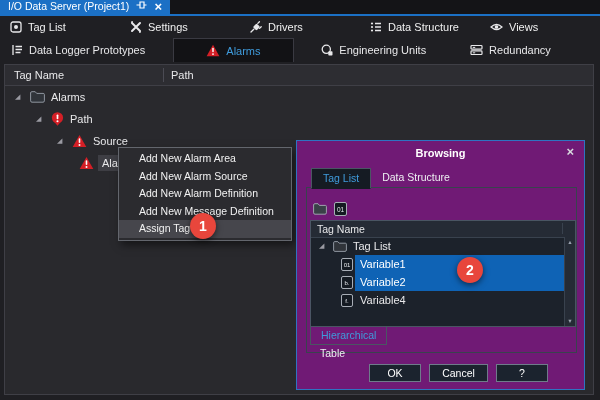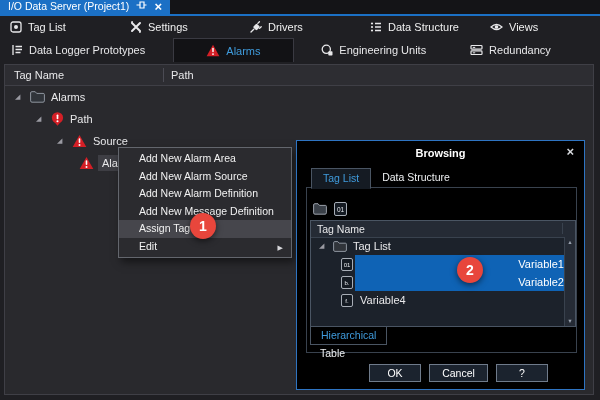--- a/index.html
+++ b/index.html
@@ -43,21 +43,21 @@
   .menu-item.highlight{background:#46464c;}
   .submenu-arrow{position:absolute;right:8px;top:1px;font-size:7px;color:#d8d8dc;}
 
   
   .badge{position:absolute;width:26px;height:26px;border-radius:50%;background:#e8463c;color:#fff;font-weight:bold;
          font-size:14px;display:flex;align-items:center;justify-content:center;box-shadow:0 2px 6px rgba(0,0,0,.55);z-index:20;}
   #badge1{left:190px;top:213px;}
   #badge2{left:457px;top:257px;}
 
   
-  .dialog{position:absolute;left:296px;top:140px;width:289px;height:250px;background:#000000;border:1px solid #2e74c2;
+  .dialog{position:absolute;left:296px;top:140px;width:289px;height:250px;background:#701a75;border:1px solid #2e74c2;
           box-sizing:border-box;z-index:10;}
   .dialog-title{position:absolute;top:6px;left:0;right:0;text-align:center;font-weight:bold;font-size:11px;color:#fff;}
   .dialog-close{position:absolute;top:3px;right:10px;font-size:13px;font-weight:bold;color:#d7dade;}
   .dlg-tabs{position:absolute;left:14px;top:27px;display:flex;z-index:2;}
   .dlg-tab{height:19px;line-height:19px;padding:0 11px;font-size:10.5px;color:#eef0f2;}
   .dlg-tab.active{color:#3f9bdc;background:#151b23;border:1px solid #4a5563;border-bottom:1px solid #151b23;}
   .group-box{position:absolute;left:9px;top:46px;width:271px;height:166px;border:1px solid #39424e;box-sizing:border-box;}
   .dlg-toolbar{position:absolute;left:16px;top:61px;display:flex;gap:7px;align-items:center;}
   .list{position:absolute;left:13px;top:79px;width:266px;height:107px;border:1px solid #4a5563;background:#1c222b;box-sizing:border-box;}
   .list-header{height:16px;background:#252b35;border-bottom:1px solid #39424e;display:flex;align-items:center;
@@ -66,21 +66,21 @@
   .list-scroll{position:absolute;right:0;top:16px;bottom:0;width:11px;background:#252b35;border-left:1px solid #39424e;
                display:flex;flex-direction:column;justify-content:space-between;align-items:center;padding:2px 0;
                font-size:5.5px;color:#9aa2ae;box-sizing:border-box;}
   .list-rows{position:absolute;left:0;top:16px;right:11px;bottom:0;overflow:hidden;}
   .list-row{height:18px;display:flex;align-items:center;}
   .lr-root{padding-left:8px;}
   .lr-var{padding-left:30px;}
   .type-box{width:12px;height:13px;border:1px solid #a7adb6;border-radius:2px;font-size:6px;line-height:12px;
             text-align:center;color:#e6e9ed;background:#141a22;box-sizing:border-box;}
   .var-label{flex:1;height:18px;line-height:18px;padding-left:5px;margin-left:2px;}
-  .var-label.selected{background:#0f63b5;color:#fff;text-align:right;}
+  .var-label.selected{background:#0f63b5;color:#fff;}
   .view-tabs{position:absolute;left:13px;top:186px;display:flex;flex-direction:column;}
   .view-tab{height:17px;line-height:17px;padding:0 10px;font-size:10.5px;color:#eef0f2;}
   .view-tab.active{color:#3f9bdc;border:1px solid #4a5563;border-top:none;}
   .dlg-buttons{position:absolute;left:72px;top:223px;display:flex;gap:8px;}
   .dlg-btn{height:18px;background:#1b232e;border:1px solid #6f7b8b;color:#fff;font-size:10.5px;
            display:flex;align-items:center;justify-content:center;box-sizing:border-box;}
   .btn-ok{width:52px;} .btn-cancel{width:59px;} .btn-help{width:52px;}
 </style>
 </head>
 <body>
@@ -252,24 +252,20 @@
       <span class="node-label sel">Alarm</span>
     </div>
   </div>
 
   <div class="context-menu">
     <div class="menu-item">Add New Alarm Area</div>
     <div class="menu-item">Add New Alarm Source</div>
     <div class="menu-item">Add New Alarm Definition</div>
     <div class="menu-item">Add New Message Definition</div>
     <div class="menu-item highlight">Assign Tag</div>
-    <div class="menu-item">
-      <span>Edit</span>
-      <span class="submenu-arrow">▶</span>
-    </div>
   </div>
 
   <div class="badge" id="badge1">1</div>
   <div class="badge" id="badge2">2</div>
 
   <div class="dialog">
     <div class="dialog-title">Browsing</div>
     <div class="dialog-close">×</div>
 
     <div class="dlg-tabs">

